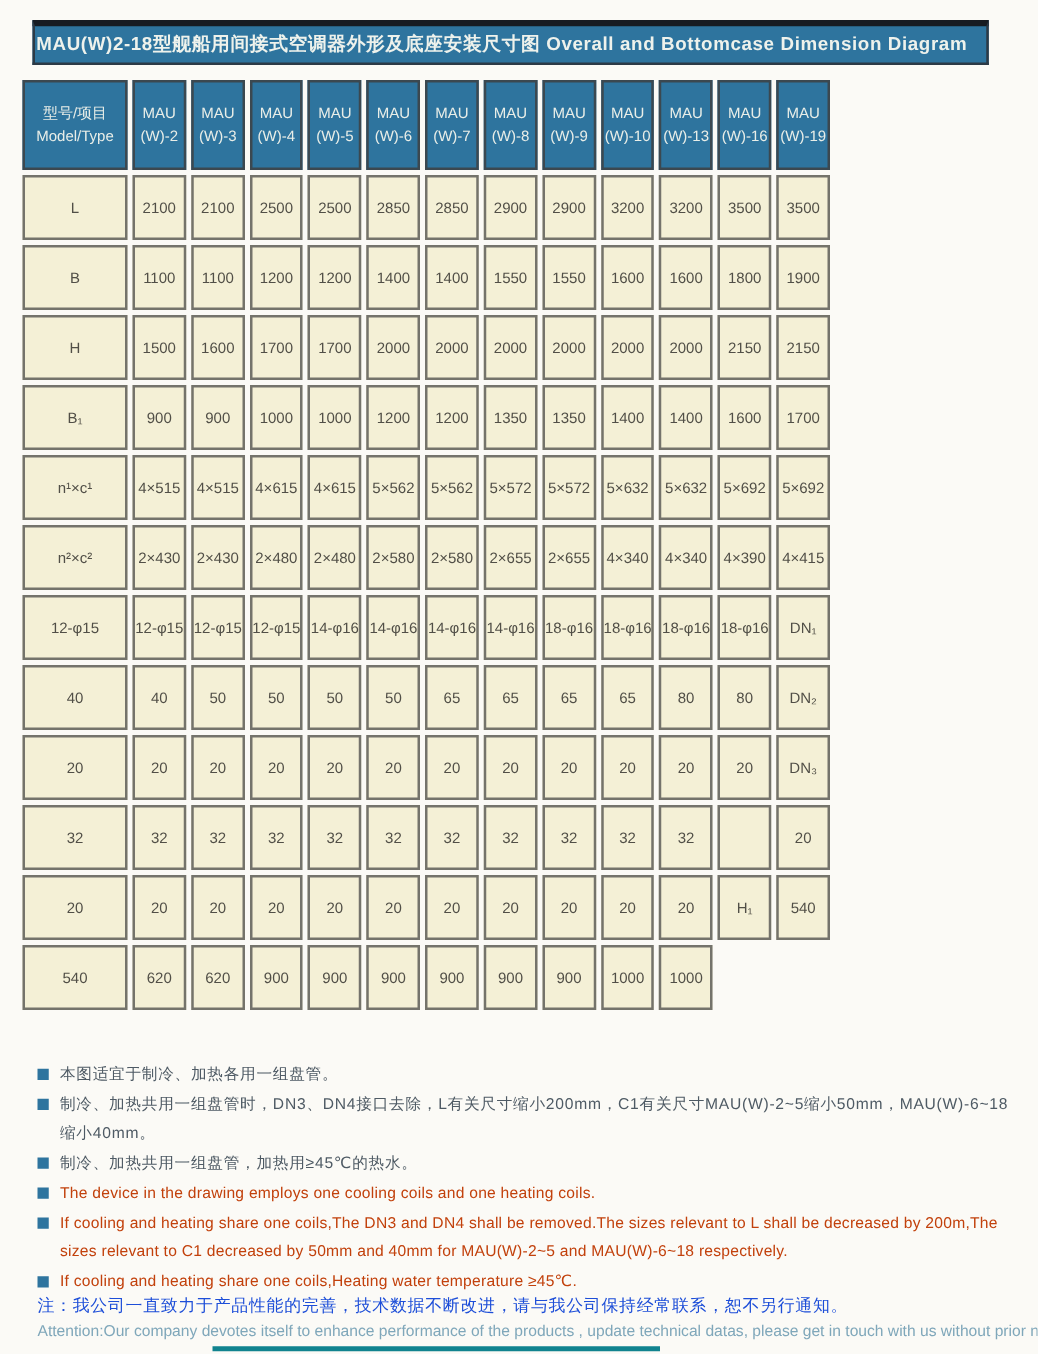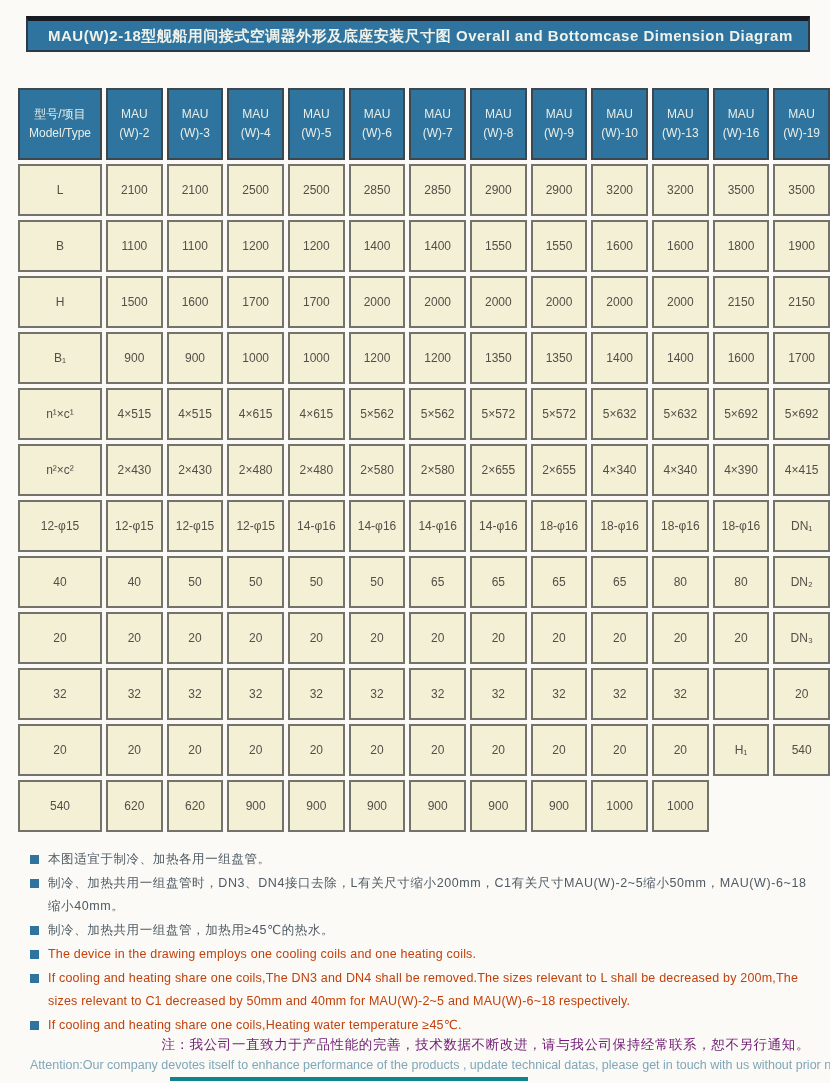--- a/index.html
+++ b/index.html
@@ -10,27 +10,27 @@
   }
   
   .titlebar{
     position:absolute;left:26px;top:16px;width:760px;height:29px;
     background:#2e749e;
     border:2px solid #2c3a46;
     border-top:5px solid #171c22;
     color:#eef2ec;
     font-size:15px;font-weight:bold;
     line-height:29px;
-    padding-left:20px;
+    padding-left:1px;
     letter-spacing:0.5px;
     white-space:nowrap;
   }
   
   .dimtable{
-    position:absolute;left:18px;top:88px;width:812px;
+    position:absolute;left:18px;top:64px;width:646px;
     display:grid;
     grid-template-columns:84px repeat(12,1fr);
     grid-template-rows:72px repeat(12,52px);
     gap:4px;
   }
   .cell{
     background:#f4f0d6;
     border:2px solid #74736b;
     display:flex;align-items:center;justify-content:center;
     font-size:12px;color:#514f47;
@@ -51,21 +51,21 @@
   
   .notes{position:absolute;left:30px;top:848px;width:782px;}
   .note{display:flex;align-items:flex-start;margin:0 0 1px 0;}
   .bullet{flex:none;width:9px;height:9px;background:#2e749e;margin:7px 9px 0 0;}
   .ntext{font-size:12.5px;line-height:23px;}
   .ntext.cn{color:#4e5a64;letter-spacing:0.6px;}
   .ntext.en{color:#c2410c;letter-spacing:0.2px;}
   
   .footer-cn{
     position:absolute;left:30px;top:1036px;width:780px;
-    font-size:13.5px;color:#701a75;letter-spacing:0.6px;white-space:nowrap;text-align:right;
+    font-size:13.5px;color:#1d4ed8;letter-spacing:0.6px;white-space:nowrap;
   }
   .footer-en{
     position:absolute;left:30px;top:1058px;width:796px;
     font-size:12.5px;color:#7fa7ba;white-space:nowrap;
   }
   .bottom-rule{
     position:absolute;left:170px;top:1077px;width:358px;height:4px;
     background:#11838f;
   }
 </style>

